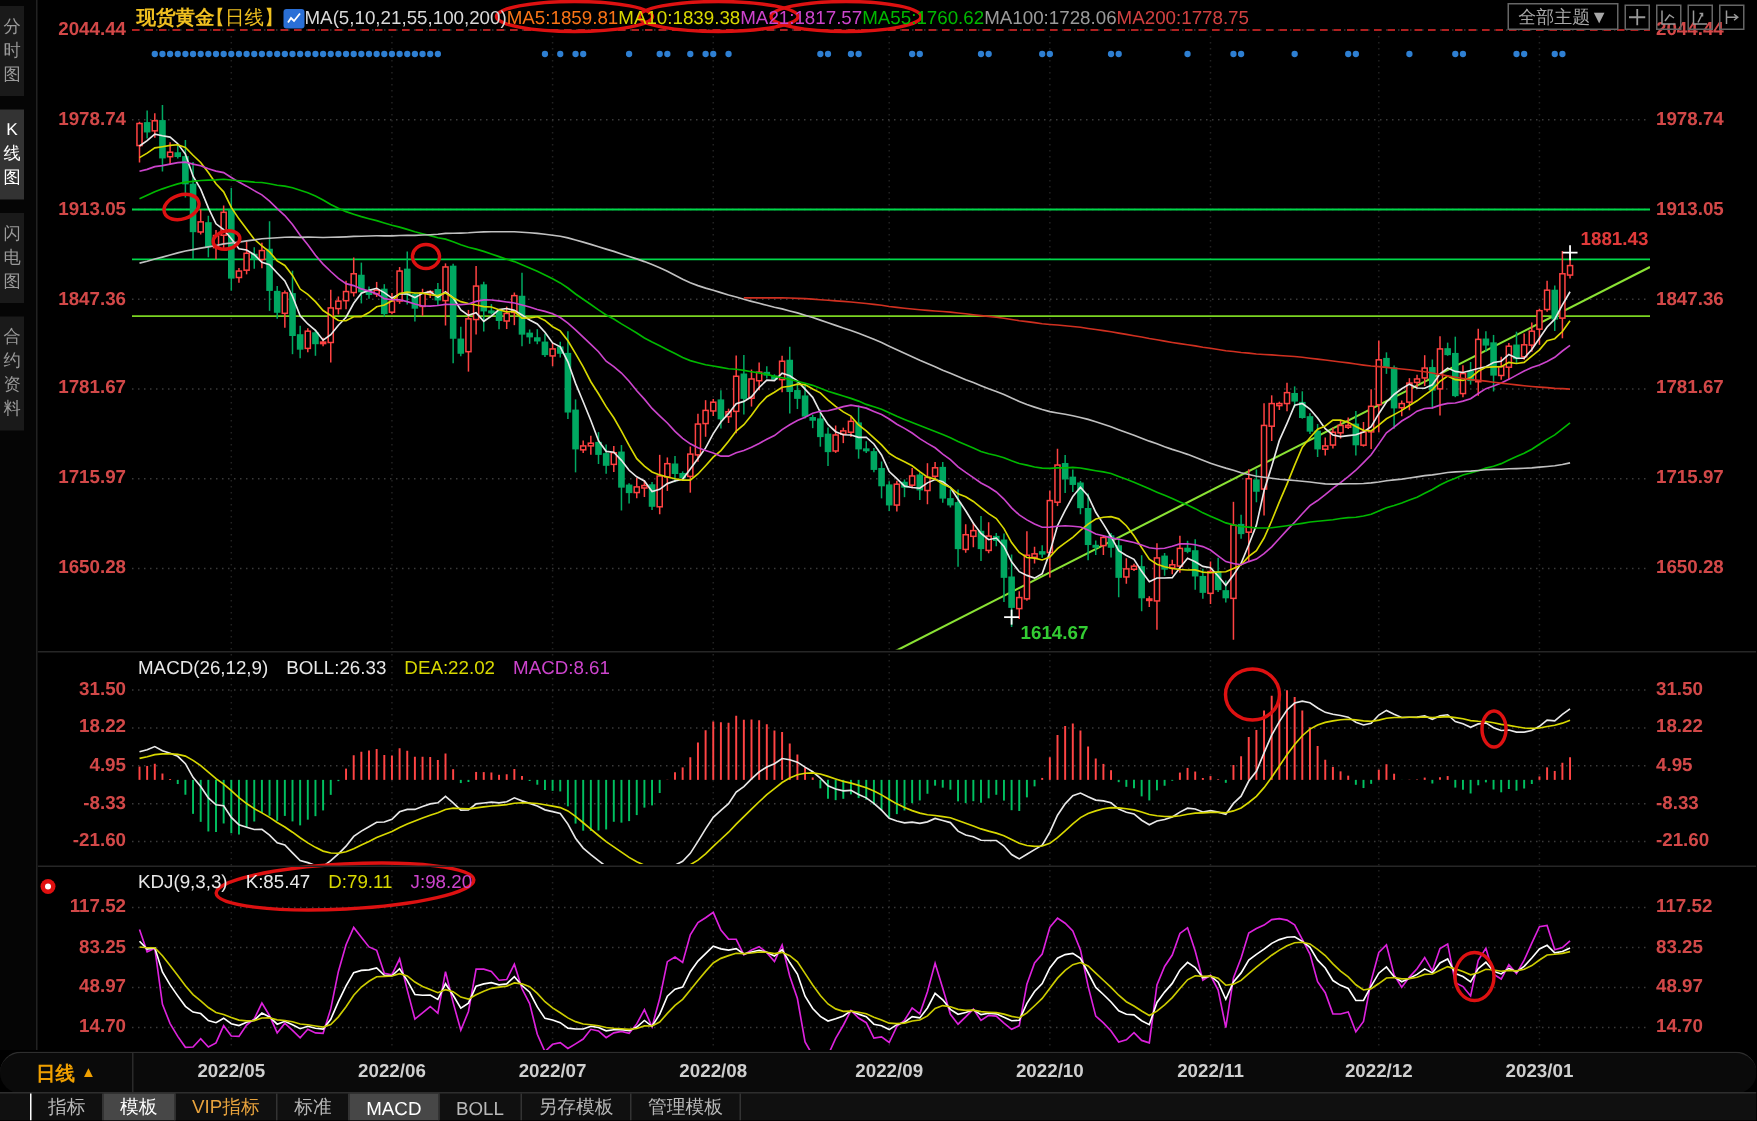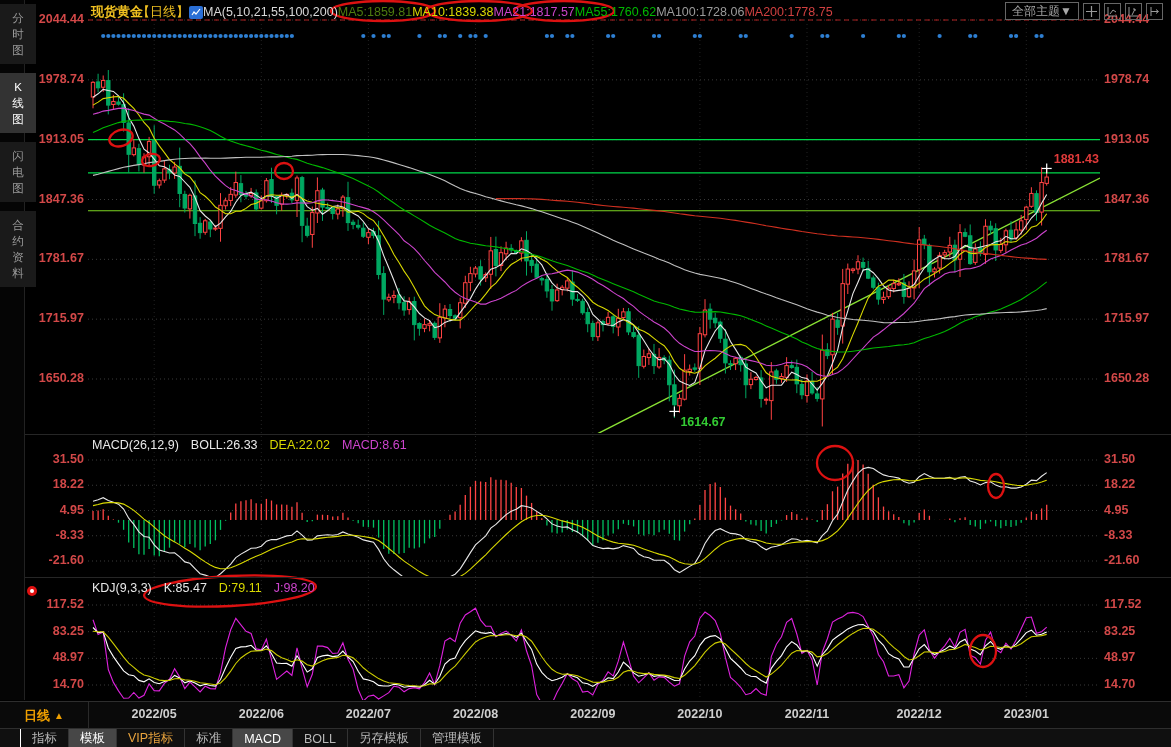--- a/index.html
+++ b/index.html
@@ -1,38 +1,38 @@
 <!DOCTYPE html>
 <html><head>
 <meta charset="utf-8">
 <style>
   html,body{margin:0;padding:0;background:#000;}
   .app{position:relative;width:1171px;height:747px;background:#000;overflow:hidden;
        font-family:"Liberation Sans","DejaVu Sans",sans-serif;color:#ccc;}
   
   .sidebar{position:absolute;left:0;top:0;width:24px;height:700px;background:#050505;border-right:1px solid #222;z-index:5;}
-  .side-tab{width:36px;margin-bottom:9px;padding:6px 0;background:#1a1a1a;color:#9a9a9a;
+  .side-tab{width:16px;margin-bottom:9px;padding:6px 0;background:#1a1a1a;color:#9a9a9a;
             font-size:11.5px;line-height:16px;text-align:center;word-break:break-all;cursor:pointer;}
   .side-tab .vt{display:block;width:14px;margin:0 auto;}
   .side-tab.sel{background:#333;color:#fff;}
   
   .header{position:absolute;left:25px;top:0;width:1146px;height:24px;display:flex;align-items:center;
           gap:0;font-size:12.5px;z-index:6;padding-left:66px;box-sizing:border-box;}
   .sym{color:#f0c020;font-weight:bold;font-size:13px;}
   .per{color:#f0c020;font-size:13px;}
   .chart-ico{width:14px;height:13px;background:#2a6fd6;border-radius:2px;display:inline-flex;align-items:center;justify-content:center;}
   .ma-set{color:#d8d8d8;}
   .ma-item{white-space:nowrap;}
   .hdr-right{position:absolute;right:8px;top:2px;display:flex;gap:4px;align-items:center;}
   .theme-btn{border:1px solid #666;color:#a8a8a8;font-size:12px;padding:0 6px;height:16px;line-height:16px;cursor:pointer;}
   .mini-btn{width:15px;height:15px;border:1px solid #666;display:flex;align-items:center;justify-content:center;cursor:pointer;}
   
   .panel-hdr{position:absolute;left:92px;font-size:12.5px;display:flex;gap:12px;z-index:6;white-space:nowrap;}
   
-  .xaxis{position:absolute;left:0;top:701px;width:1171px;height:27px;background:#0a0a0a;border-top:1px solid #2e2e2e;z-index:6;}
+  .xaxis{position:absolute;left:0;top:701px;width:1171px;height:27px;background:#0a0a0a;border-top:1px solid #2e2e2e;z-index:6;border-radius:14px;}
   .period-cell{position:absolute;left:0;top:0;width:88px;height:27px;border-right:1px solid #2a2a2a;
                display:flex;align-items:center;justify-content:center;gap:4px;color:#f0a000;font-weight:bold;font-size:13px;cursor:pointer;}
   .month-label{position:absolute;top:5px;transform:translateX(-50%);color:#cfcfcf;font-weight:bold;font-size:12.5px;}
   
   .tabbar{position:absolute;left:0;top:728px;width:1171px;height:19px;background:#101010;border-top:1px solid #2e2e2e;
           display:flex;align-items:stretch;padding-left:20px;font-size:12.5px;z-index:6;}
   .btab{padding:1px 11px;border-right:1px solid #333;color:#b9b9b9;display:flex;align-items:center;cursor:pointer;white-space:nowrap;}
   .btab:first-child{border-left:1px solid #ffffff;}
   .btab.sel{background:#474747;color:#fff;}
   .btab.vip{color:#e8a33d;}
@@ -69,21 +69,21 @@
 
   <div class="header" style="padding-left:66px;">
     <span class="sym">现货黄金</span>
     <span class="per" style="margin-left:-6px;">【日线】</span>
     <span class="chart-ico">
       <svg width="10" height="9" viewBox="0 0 10 9">
           <path d="M1 7 L3 4 L5 6 L9 1" stroke="#fff" stroke-width="1.2" fill="none"></path>
         </svg>
     </span>
     <span class="ma-set">MA(5,10,21,55,100,200)</span>
-    <span class="ma-item" style="color: #4d7c0f;">MA5:1859.81</span>
+    <span class="ma-item" style="color: #f97316;">MA5:1859.81</span>
     <span class="ma-item" style="color: rgb(216, 216, 0);">MA10:1839.38</span>
     <span class="ma-item" style="color: rgb(204, 68, 204);">MA21:1817.57</span>
     <span class="ma-item" style="color: rgb(0, 184, 0);">MA55:1760.62</span>
     <span class="ma-item" style="color: rgb(154, 154, 154);">MA100:1728.06</span>
     <span class="ma-item" style="color: rgb(208, 64, 64);">MA200:1778.75</span>
   </div>
   <div class="hdr-right" style="z-index:7;">
     <span class="theme-btn">全部主题▼</span>
     <span class="mini-btn">
       <svg width="11" height="11" viewBox="0 0 11 11">

